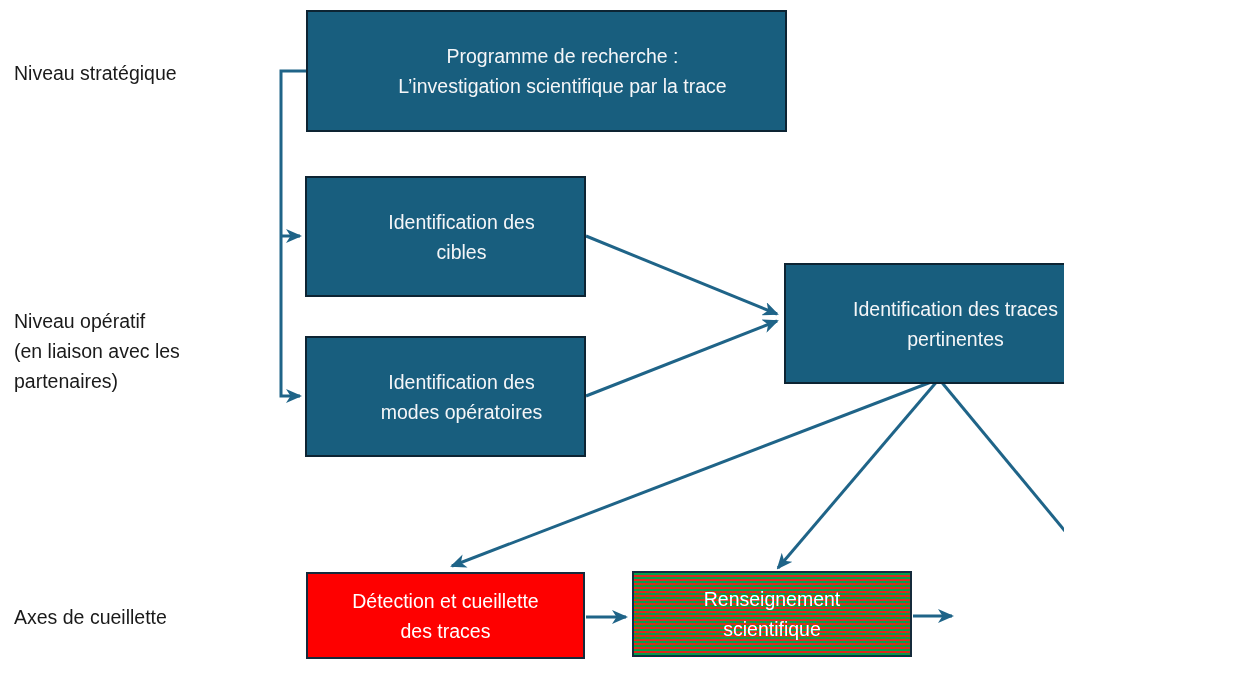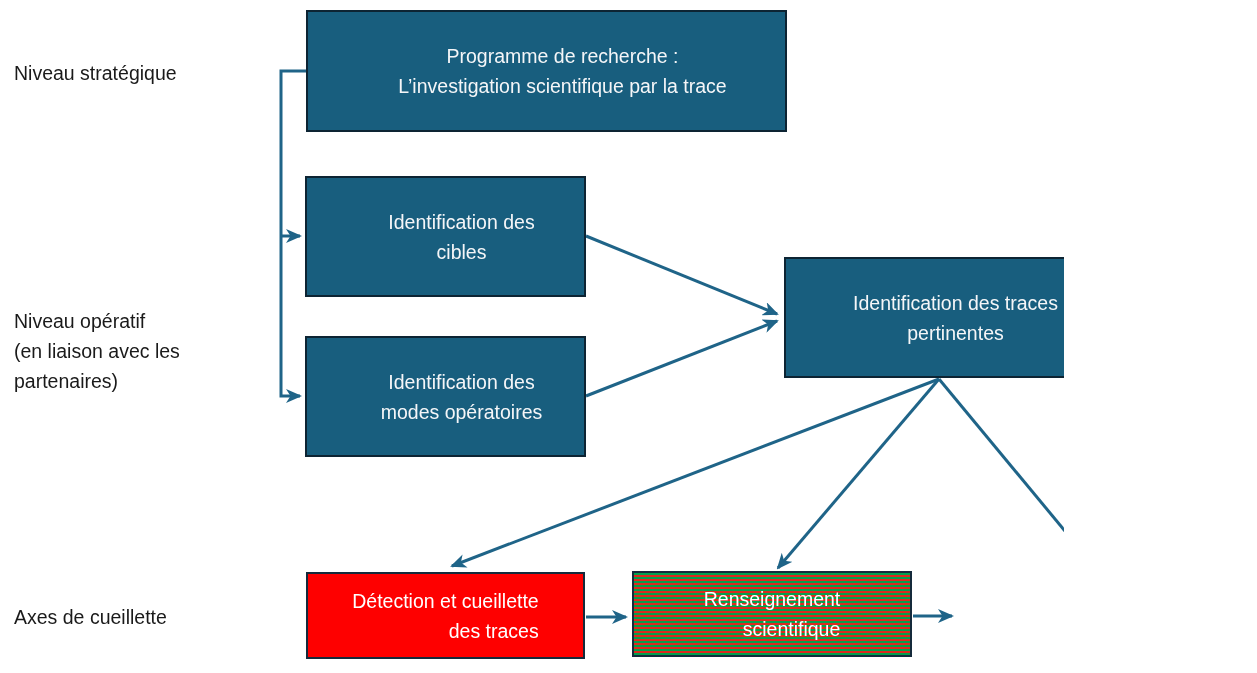--- a/index.html
+++ b/index.html
@@ -35,36 +35,35 @@
   }
   .box.teal {
     background: var(--teal_fill);
     border: 2.5px solid var(--teal_border);
     color: var(--teal_text);
     padding-left: 32px;
   }
   .box.bottom {
     border: 2.5px solid var(--bottom_border);
     color: #ffffff;
-    text-align: right;
   }
   #box-detection   { background: var(--red_fill); }
   #box-intelligence {
     background: repeating-linear-gradient(
       to bottom,
       var(--stripe_green) 0px,  var(--stripe_green) 2px,
       var(--stripe_red)   2px,  var(--stripe_red)   4px
     );
   }
   #box-interpretation { background: var(--green_fill); }
 
   #box-program        { left: 306px; top: 10px;  width: 481px; height: 122px; }
   #box-targets        { left: 305px; top: 176px; width: 281px; height: 121px; }
   #box-modus          { left: 305px; top: 336px; width: 281px; height: 121px; }
-  #box-traces         { left: 784px; top: 257px; width: 311px; height: 121px; }
+  #box-traces         { left: 784px; top: 263px; width: 311px; height: 121px; }
   #box-detection      { left: 306px; top: 572px; width: 279px; height: 87px; }
   #box-intelligence   { left: 632px; top: 571px; width: 280px; height: 86px; }
   #box-interpretation { left: 958px; top: 572px; width: 284px; height: 87px; }
 
   #label-strategic { left: 14px; top: 58px; }
   #label-operative { left: 14px; top: 262px; margin-top: 44px; }
   #label-axes      { left: 14px; top: 602px; }
 
   svg.arrows {
     position: absolute;

